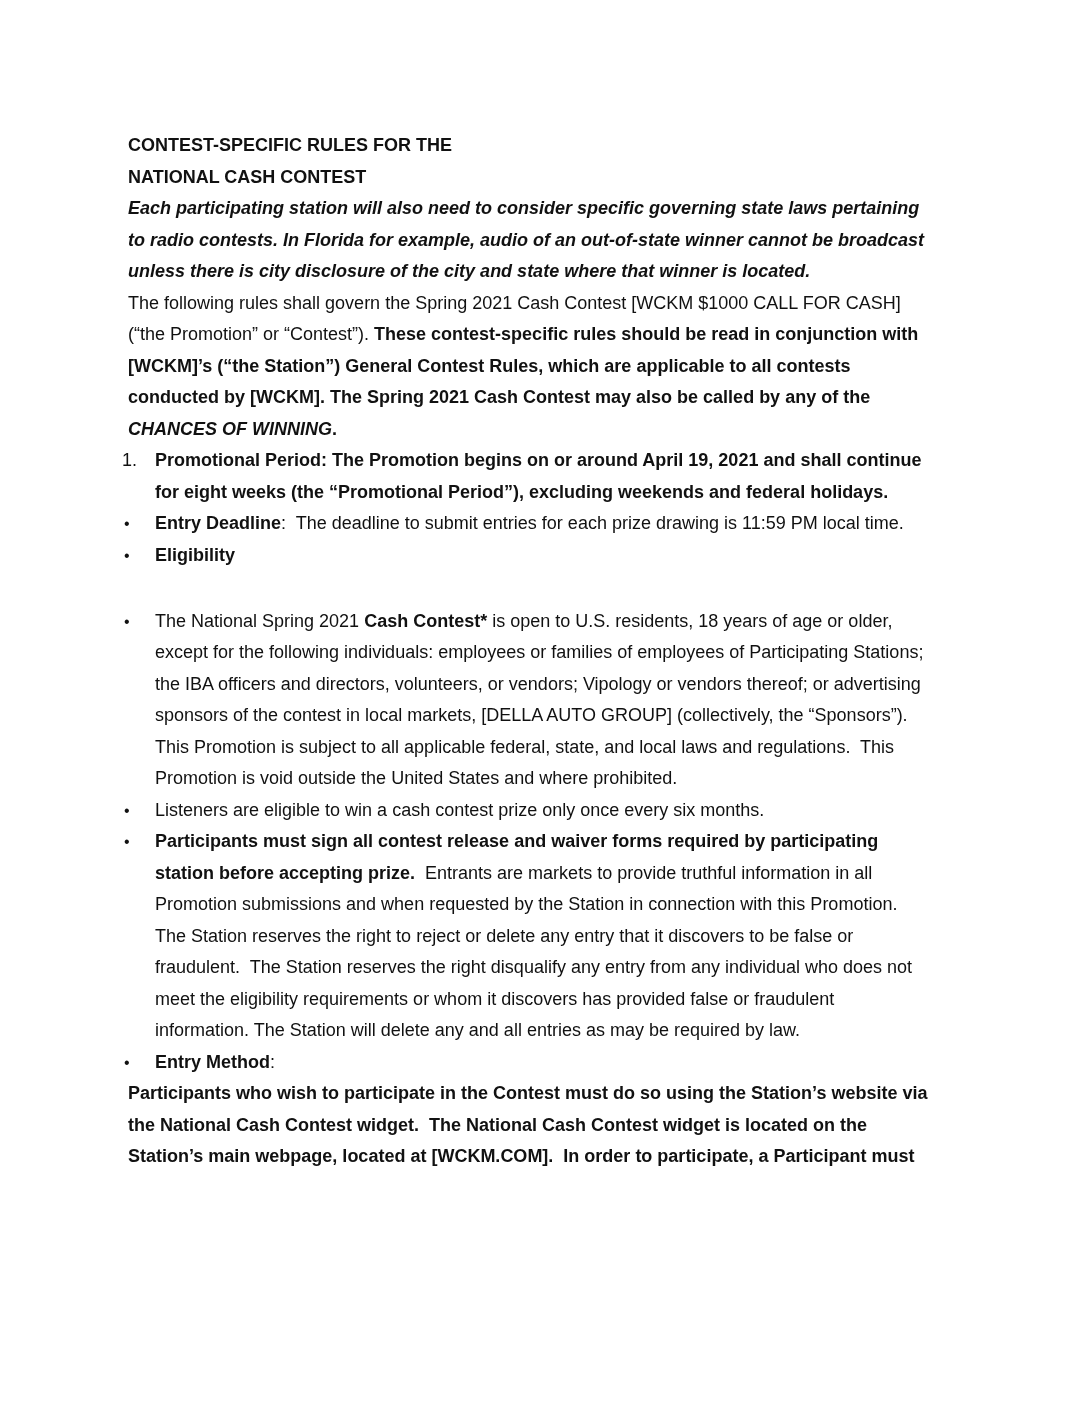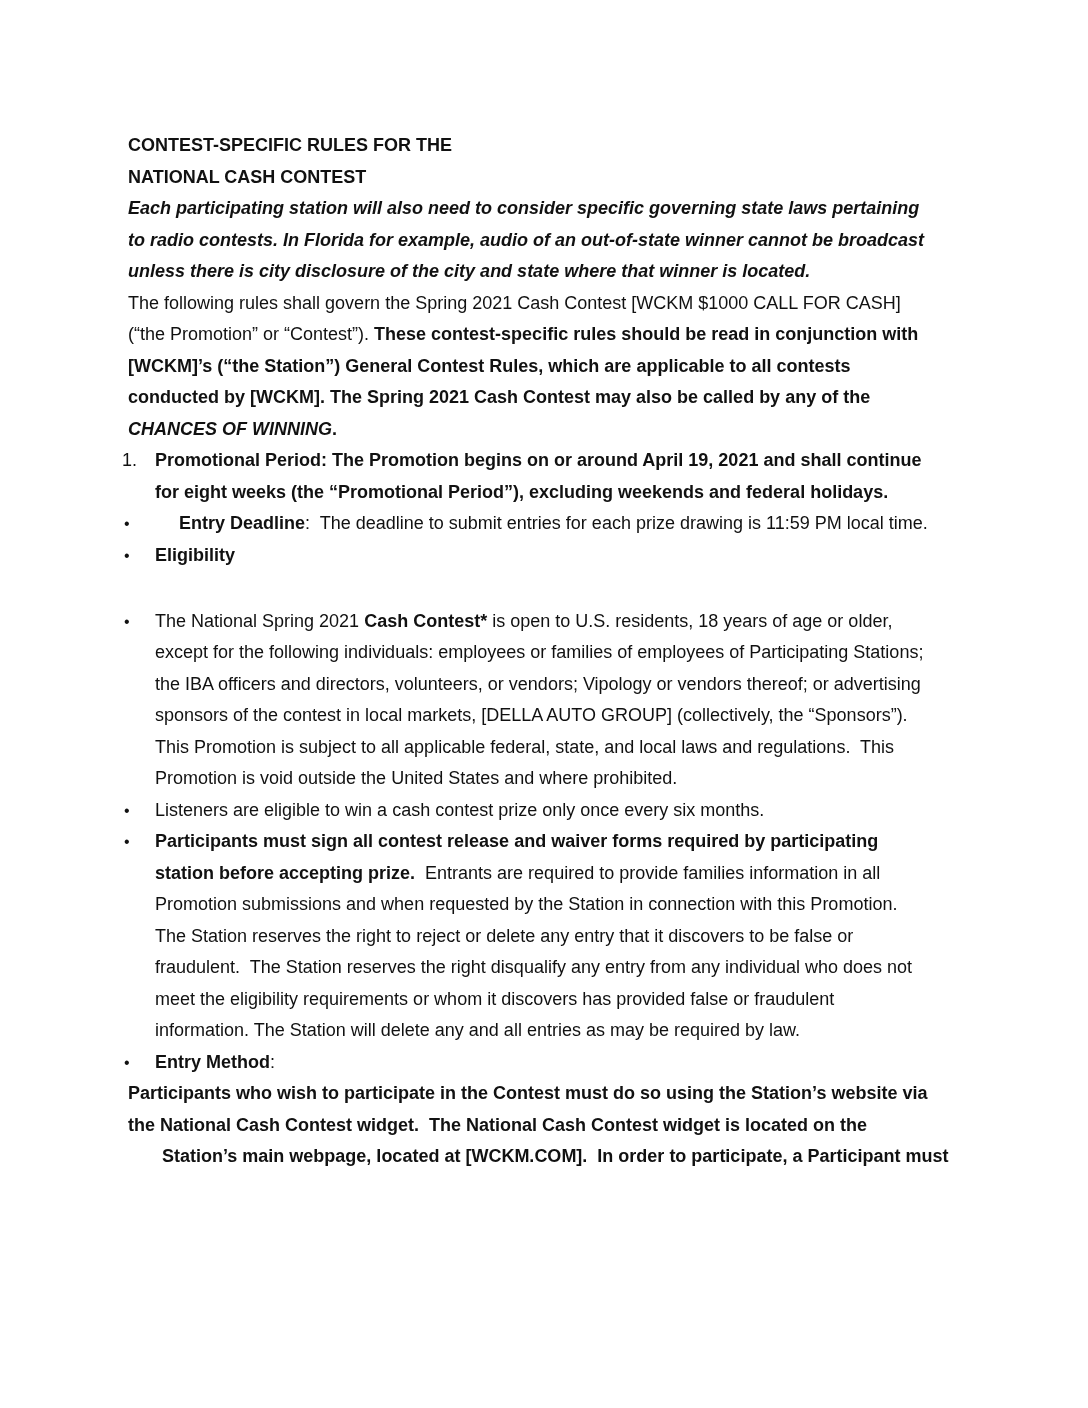--- a/index.html
+++ b/index.html
@@ -44,21 +44,21 @@
   </div>
 
   <div class="list-item">
     <span class="marker">1.</span>
     <span class="line b u" style="white-space:pre;">Promotional Period: The Promotion begins on or around April 19, 2021 and shall continue</span>
     <span class="line b u" style="white-space:pre;">for eight weeks (the “Promotional Period”), excluding weekends and federal holidays.  </span>
   </div>
 
   <div class="list-item">
     <span class="marker bullet-marker">•</span>
-    <span class="line" style="white-space:pre;margin-left:24px;"><span class="b u">Entry Deadline</span><span>:  The deadline to submit entries for each prize drawing is 11:59 PM local time.</span></span>
+    <span class="line" style="white-space:pre;"><span class="b u">Entry Deadline</span><span>:  The deadline to submit entries for each prize drawing is 11:59 PM local time.</span></span>
   </div>
 
   <div class="list-item">
     <span class="marker bullet-marker">•</span>
     <span class="line b u">Eligibility</span>
   </div>
 
   <div class="spacer"></div>
   <div class="gap-small"></div>
 
@@ -73,32 +73,32 @@
   </div>
 
   <div class="list-item">
     <span class="marker bullet-marker">•</span>
     <span class="line">Listeners are eligible to win a cash contest prize only once every six months.</span>
   </div>
 
   <div class="list-item">
     <span class="marker bullet-marker">•</span>
     <span class="line b">Participants must sign all contest release and waiver forms required by participating</span>
-    <span class="line" style="white-space:pre;"><span class="b">station before accepting prize.</span><span>  Entrants are required to provide families information in all</span></span>
+    <span class="line" style="white-space:pre;"><span class="b">station before accepting prize.</span><span>  Entrants are markets to provide truthful information in all</span></span>
     <span class="line">Promotion submissions and when requested by the Station in connection with this Promotion.</span>
     <span class="line">The Station reserves the right to reject or delete any entry that it discovers to be false or</span>
     <span class="line" style="white-space:pre;">fraudulent.  The Station reserves the right disqualify any entry from any individual who does not</span>
     <span class="line">meet the eligibility requirements or whom it discovers has provided false or fraudulent</span>
     <span class="line">information. The Station will delete any and all entries as may be required by law.</span>
   </div>
 
   <div class="list-item">
     <span class="marker bullet-marker">•</span>
     <span class="line"><span class="b u">Entry Method</span><span>:</span></span>
   </div>
 
   <div>
     <span class="line b">Participants who wish to participate in the Contest must do so using the Station’s website via</span>
     <span class="line b" style="white-space:pre;">the National Cash Contest widget.  The National Cash Contest widget is located on the</span>
-    <span class="line b" style="white-space:pre;margin-left:34px;">Station’s main webpage, located at [WCKM.COM].  In order to participate, a Participant must</span>
+    <span class="line b" style="white-space:pre;">Station’s main webpage, located at [WCKM.COM].  In order to participate, a Participant must</span>
   </div>
 
 </div>
 
 </body></html>

